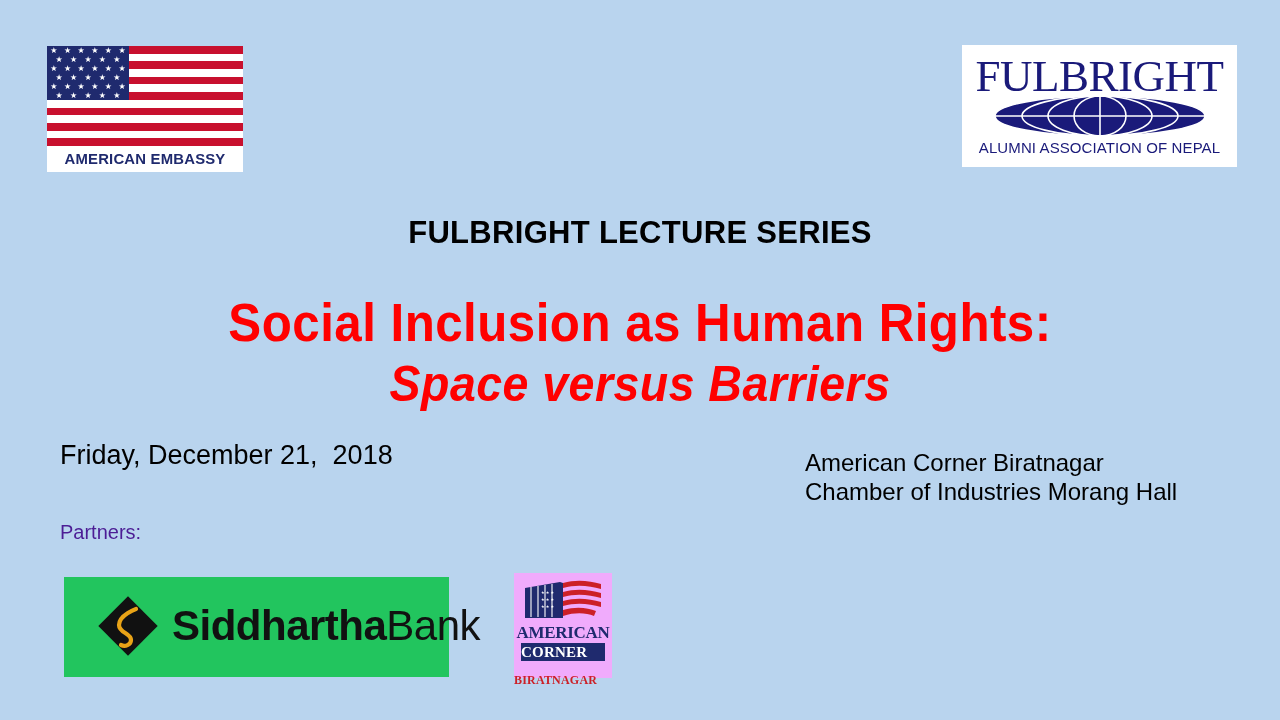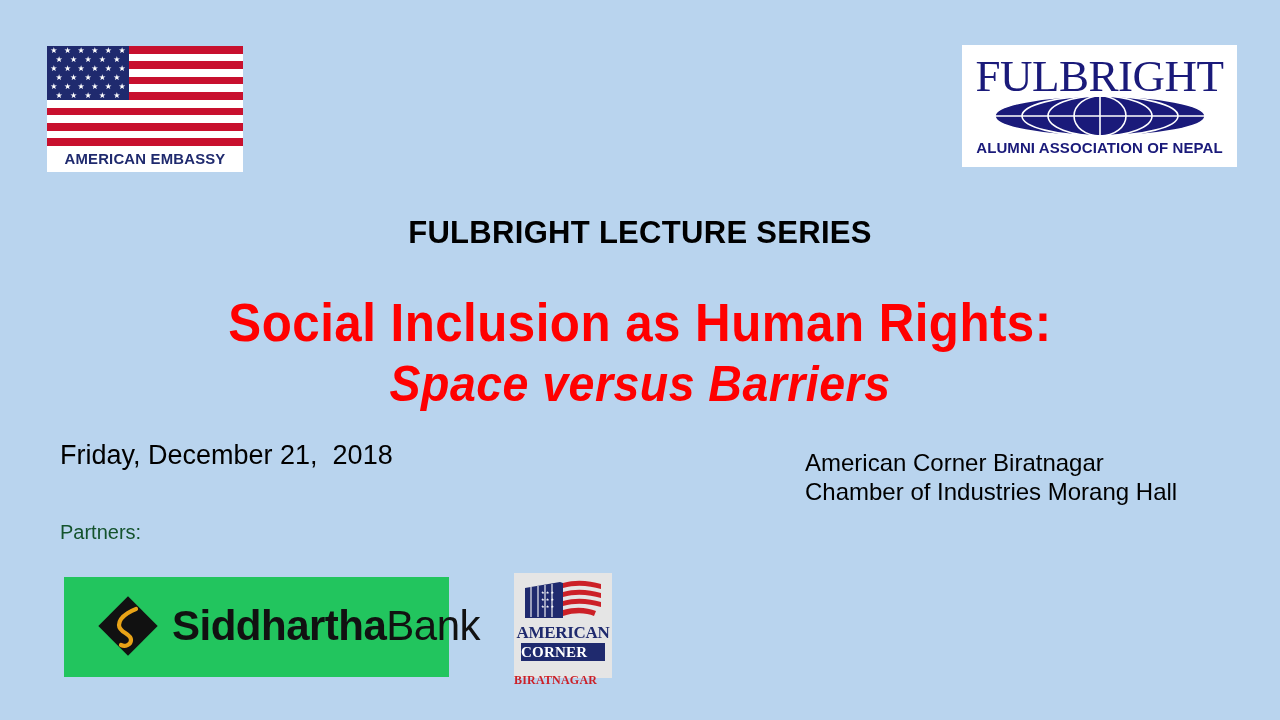--- a/index.html
+++ b/index.html
@@ -116,21 +116,21 @@
     height: 42px;
   }
   #fulbright-subtitle {
     position: absolute;
     left: 0;
     top: 94px;
     width: 275px;
     text-align: center;
     font-size: 15px;
     color: #1a1a7a;
-    font-weight: bold;
+    font-weight: normal;
     letter-spacing: 0.1px;
     white-space: nowrap;
   }
 
   
   #series-heading {
     position: absolute;
     left: 0;
     top: 215px;
     width: 1280px;
@@ -187,21 +187,21 @@
     display: block;
     white-space: nowrap;
   }
 
   
   #partners-label {
     position: absolute;
     left: 60px;
     top: 521px;
     font-size: 20px;
-    color: #14532d;
+    color: #4c1d95;
   }
 
   
   #siddhartha-logo {
     position: absolute;
     left: 64px;
     top: 577px;
     width: 385px;
     height: 100px;
     background: #22c55e;
@@ -230,21 +230,21 @@
     font-weight: normal;
   }
 
   
   #amcorner-logo {
     position: absolute;
     left: 514px;
     top: 573px;
     width: 98px;
     height: 105px;
-    background: #e5e5e5;
+    background: #f0abfc;
   }
   #amcorner-emblem {
     position: absolute;
     left: 8px;
     top: 5px;
     width: 82px;
     height: 46px;
   }
   #amcorner-american {
     position: absolute;

